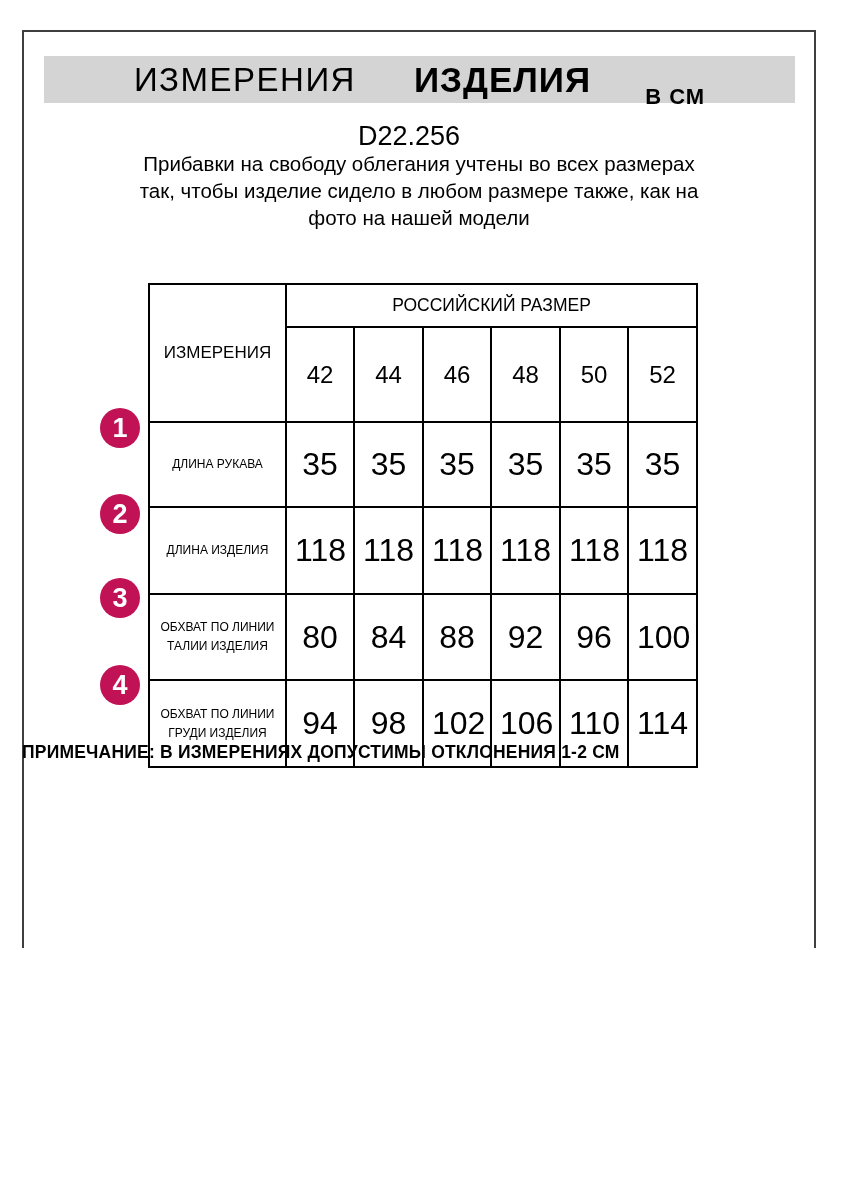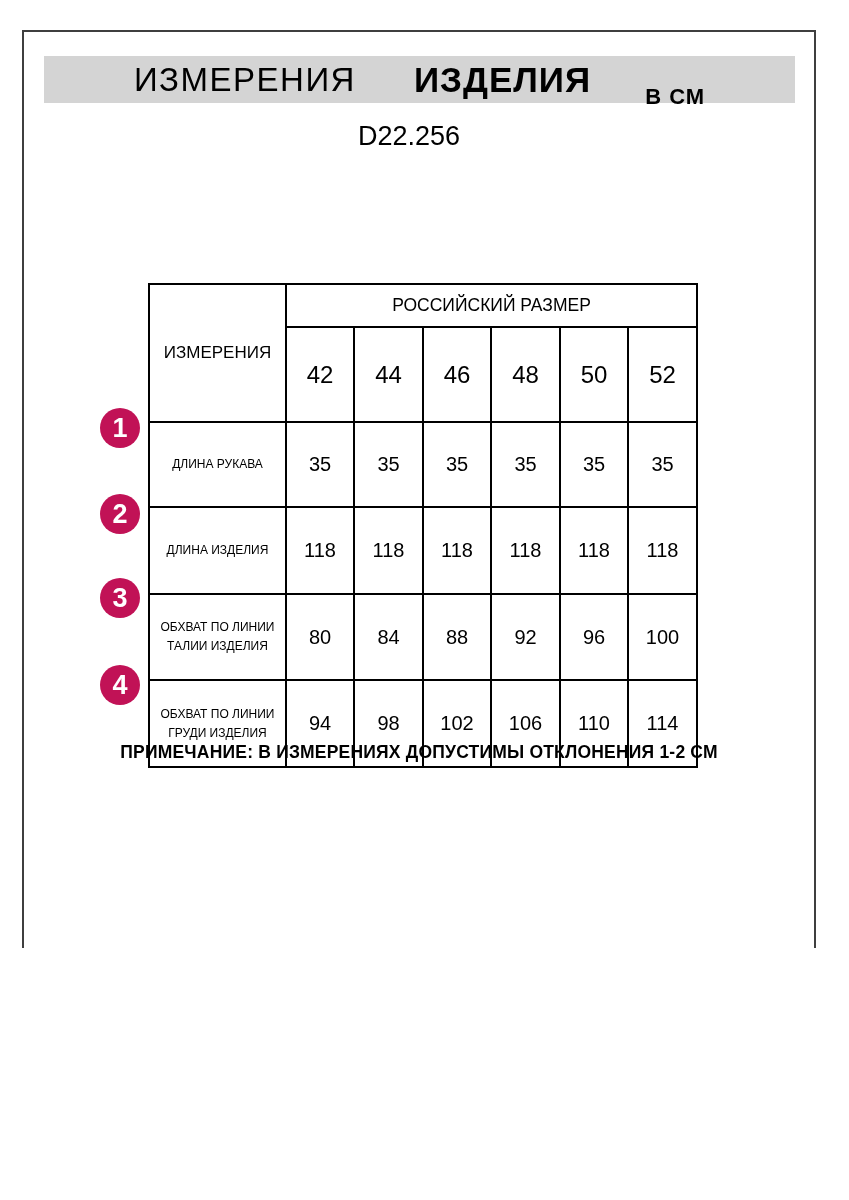--- a/index.html
+++ b/index.html
@@ -31,46 +31,51 @@
     border-collapse:collapse;table-layout:fixed;
   }
   table.size-table td{
     border:2px solid #000;text-align:center;vertical-align:middle;
     padding:8px;overflow:hidden;
   }
   td.corner{font-size:17px;}
   td.group{font-size:17.5px;height:25px;}
   tr.r-sizes td{font-size:24px;font-weight:normal;height:77px;}
   td.rowlabel{font-size:12px;line-height:19px;padding:0 6px;margin-left:9px;}
-  td.val{font-size:20px;}
+  td.val{font-size:32px;}
   .circle{
     position:absolute;left:100px;width:40px;height:40px;border-radius:50%;
     background:#c11256;color:#fff;display:flex;align-items:center;justify-content:center;
     font-size:27px;font-weight:bold;
   }
   .c1{top:408px;} .c2{top:494px;} .c3{top:578px;} .c4{top:665px;}
   .footnote{
-    position:absolute;left:22px;top:742px;width:794px;text-align:center;
+    position:absolute;left:22px;top:742px;width:794px;
     font-size:17.5px;font-weight:bold;letter-spacing:0.2px;
   }
 </style>
 </head>
 <body>
 
 <div class="canvas">
   <div class="frame"></div>
 
   <div class="titlebar">
     <span class="t1">ИЗМЕРЕНИЯ</span>
     <span class="t2">ИЗДЕЛИЯ</span>
     <span class="t3">В СМ</span>
   </div>
 
   <div class="code">D22.256</div>
 
+  <div class="desc">
+    <div>Прибавки на свободу облегания учтены во всех размерах</div>
+    <div>так, чтобы изделие сидело в любом размере также, как на</div>
+    <div>фото на нашей модели</div>
+  </div>
 
   <table class="size-table">
     <colgroup>
       <col style="width:137px">
         <col style="width:68px">
         <col style="width:69px">
       <col style="width:68px">
         <col style="width:69px">
         <col style="width:68px">
         <col style="width:69px">

